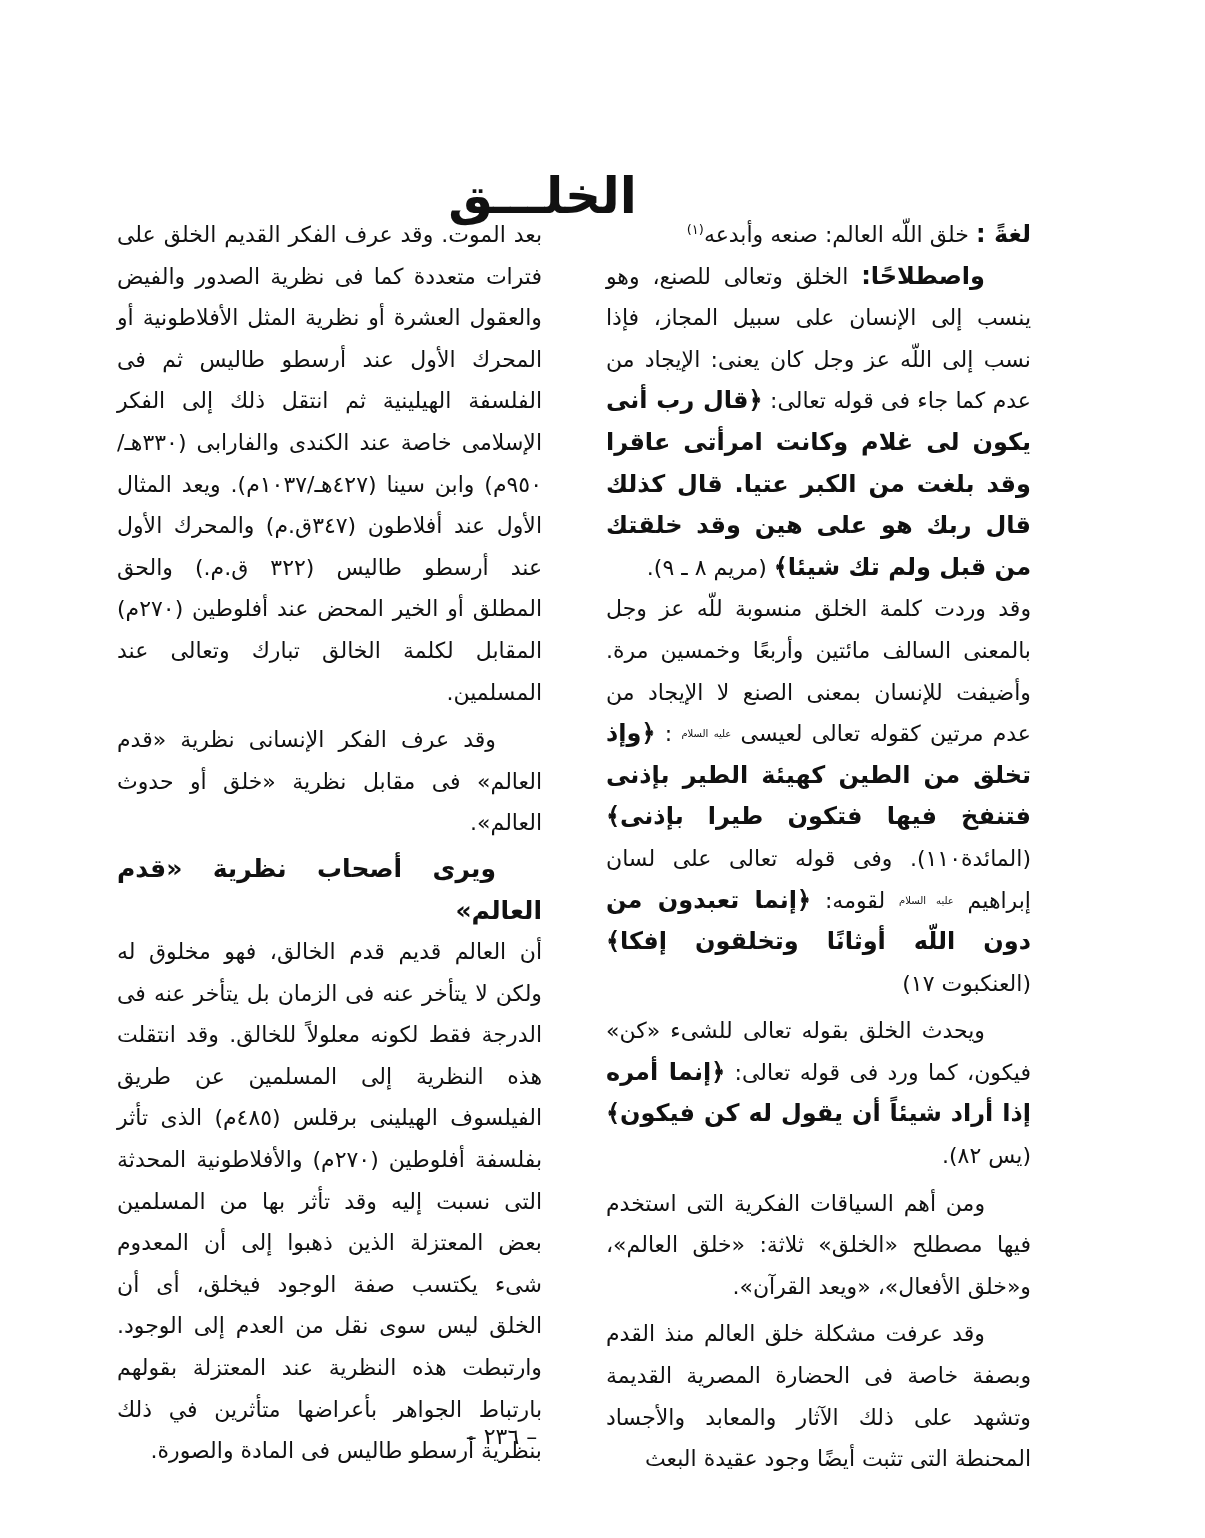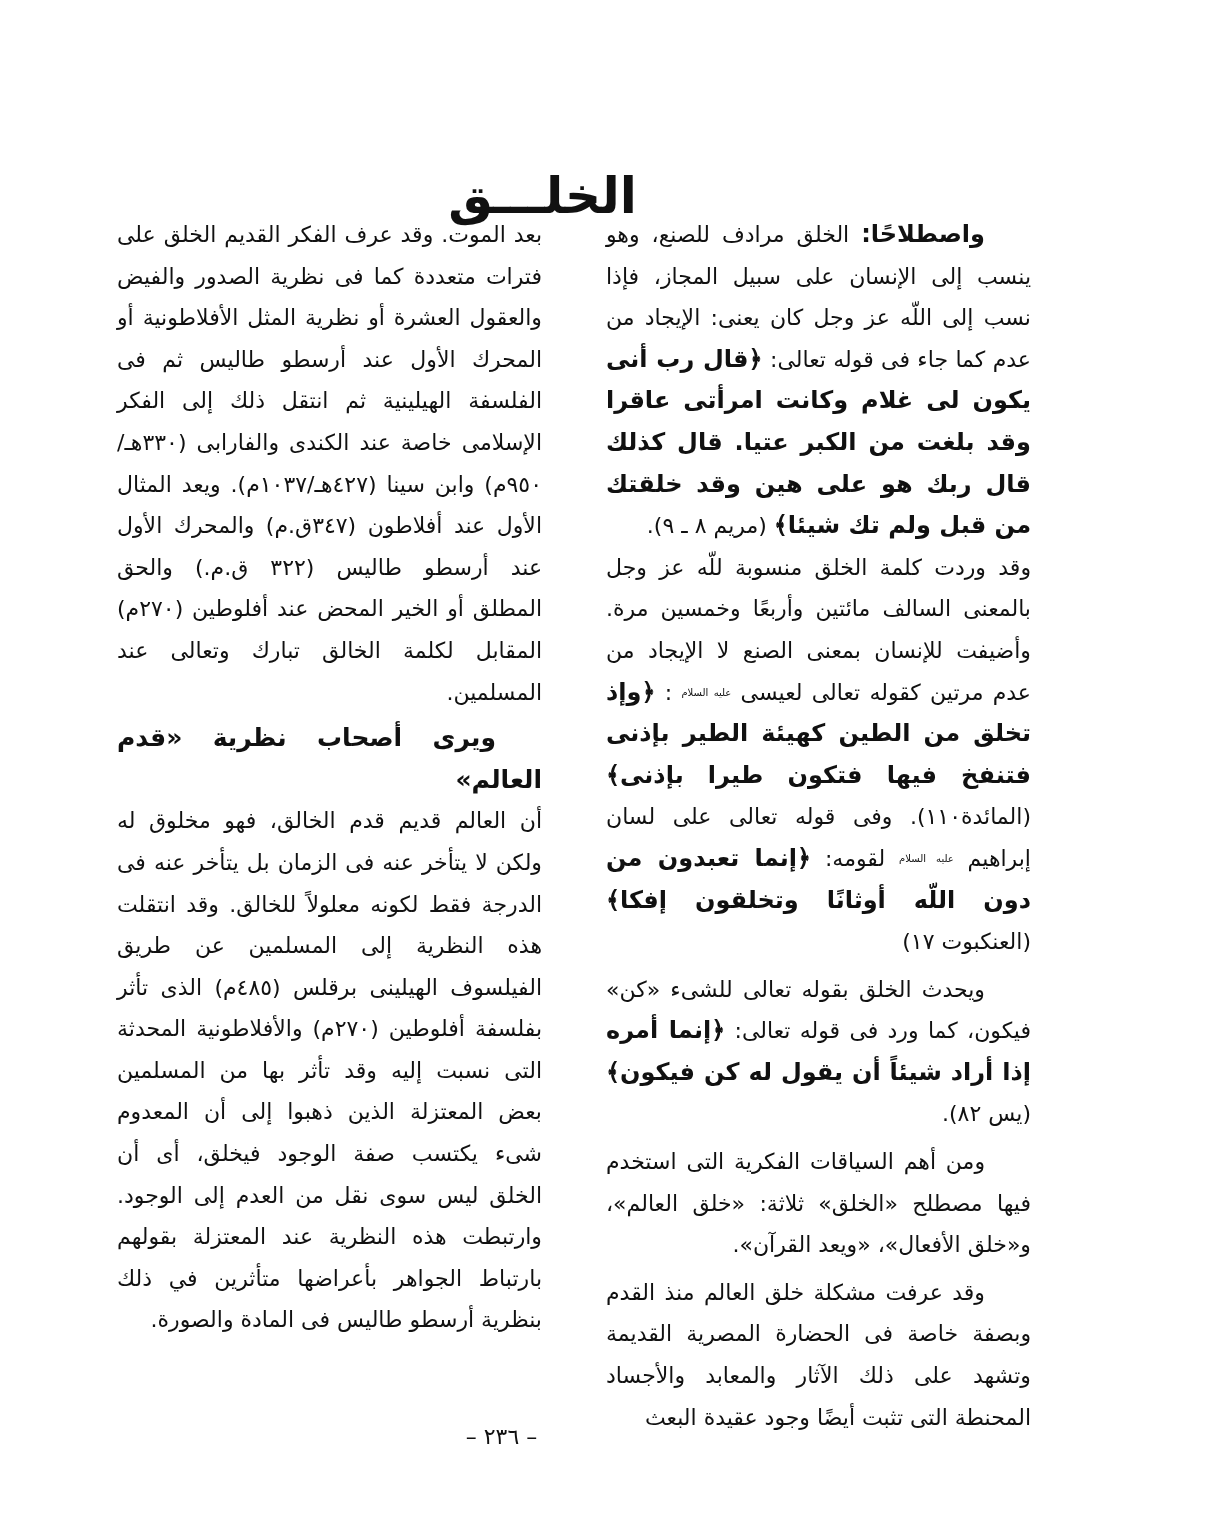--- a/index.html
+++ b/index.html
@@ -60,32 +60,36 @@
       font-size: 22px;
       line-height: 1.2;
     }
   </style>
 </head>
 <body>
 
 <h1 class="page-title">الخلـــق</h1>
 
 <div class="column col-right">
+  <p class="para">
+    <span class="term">لغةً :</span><span> خلق اللّه العالم: صنعه وأبدعه</span><span class="sup">(١)</span>
+  </p>
   <p class="para indent">
-    <span class="term">واصطلاحًا:</span><span> الخلق مرادف للصنع، وهو ينسب إلى الإنسان على سبيل المجاز، فإذا نسب إلى اللّه عز وجل كان يعنى: الإيجاد من عدم كما جاء فى قوله تعالى: </span><span class="quran">﴿قال رب أنى يكون لى غلام وكانت امرأتى عاقرا وقد بلغت من الكبر عتيا. قال كذلك قال ربك هو على هين وقد خلقتك من قبل ولم تك شيئا﴾</span><span class="ref"> (مريم ٨ ـ ٩).</span>
+    <span class="term">واصطلاحًا:</span><span> الخلق وتعالى للصنع، وهو ينسب إلى الإنسان على سبيل المجاز، فإذا نسب إلى اللّه عز وجل كان يعنى: الإيجاد من عدم كما جاء فى قوله تعالى: </span><span class="quran">﴿قال رب أنى يكون لى غلام وكانت امرأتى عاقرا وقد بلغت من الكبر عتيا. قال كذلك قال ربك هو على هين وقد خلقتك من قبل ولم تك شيئا﴾</span><span class="ref"> (مريم ٨ ـ ٩).</span>
   </p>
   <p class="para">
     <span>وقد وردت كلمة الخلق منسوبة للّه عز وجل بالمعنى السالف مائتين وأربعًا وخمسين مرة. وأضيفت للإنسان بمعنى الصنع لا الإيجاد من عدم مرتين كقوله تعالى لعيسى </span><span class="honorific">عليه السلام</span><span> : </span><span class="quran">﴿وإذ تخلق من الطين كهيئة الطير بإذنى فتنفخ فيها فتكون طيرا بإذنى﴾</span><span class="ref"> (المائدة١١٠). وفى قوله تعالى على لسان إبراهيم </span><span class="honorific">عليه السلام</span><span> لقومه: </span><span class="quran">﴿إنما تعبدون من دون اللّه أوثانًا وتخلقون إفكا﴾</span><span class="ref"> (العنكبوت ١٧)</span>
   </p>
   <p class="para indent spaced">
     <span>ويحدث الخلق بقوله تعالى للشىء «كن» فيكون، كما ورد فى قوله تعالى: </span><span class="quran">﴿إنما أمره إذا أراد شيئاً أن يقول له كن فيكون﴾</span><span class="ref"> (يس ٨٢).</span>
   </p>
   <p class="para indent spaced">ومن أهم السياقات الفكرية التى استخدم فيها مصطلح «الخلق» ثلاثة: «خلق العالم»، و«خلق الأفعال»، «ويعد القرآن».</p>
   <p class="para indent spaced">وقد عرفت مشكلة خلق العالم منذ القدم وبصفة خاصة فى الحضارة المصرية القديمة وتشهد على ذلك الآثار والمعابد والأجساد المحنطة التى تثبت أيضًا وجود عقيدة البعث</p>
 </div>
 
 <div class="column col-left">
   <p class="para">بعد الموت. وقد عرف الفكر القديم الخلق على فترات متعددة كما فى نظرية الصدور والفيض والعقول العشرة أو نظرية المثل الأفلاطونية أو المحرك الأول عند أرسطو طاليس ثم فى الفلسفة الهيلينية ثم انتقل ذلك إلى الفكر الإسلامى خاصة عند الكندى والفارابى (٣٣٠هـ/٩٥٠م) وابن سينا (٤٢٧هـ/١٠٣٧م). ويعد المثال الأول عند أفلاطون (٣٤٧ق.م) والمحرك الأول عند أرسطو طاليس (٣٢٢ ق.م.) والحق المطلق أو الخير المحض عند أفلوطين (٢٧٠م) المقابل لكلمة الخالق تبارك وتعالى عند المسلمين.</p>
+  <p class="para indent spaced">وقد عرف الفكر الإنسانى نظرية «قدم العالم» فى مقابل نظرية «خلق أو حدوث العالم».</p>
   <p class="sub-heading">ويرى أصحاب نظرية «قدم العالم»</p>
   <p class="para">أن العالم قديم قدم الخالق، فهو مخلوق له ولكن لا يتأخر عنه فى الزمان بل يتأخر عنه فى الدرجة فقط لكونه معلولاً للخالق. وقد انتقلت هذه النظرية إلى المسلمين عن طريق الفيلسوف الهيلينى برقلس (٤٨٥م) الذى تأثر بفلسفة أفلوطين (٢٧٠م) والأفلاطونية المحدثة التى نسبت إليه وقد تأثر بها من المسلمين بعض المعتزلة الذين ذهبوا إلى أن المعدوم شىء يكتسب صفة الوجود فيخلق، أى أن الخلق ليس سوى نقل من العدم إلى الوجود. وارتبطت هذه النظرية عند المعتزلة بقولهم بارتباط الجواهر بأعراضها متأثرين في ذلك بنظرية أرسطو طاليس فى المادة والصورة.</p>
 </div>
 
 <div class="page-number">– ٢٣٦ –</div>
 
 </body></html>

